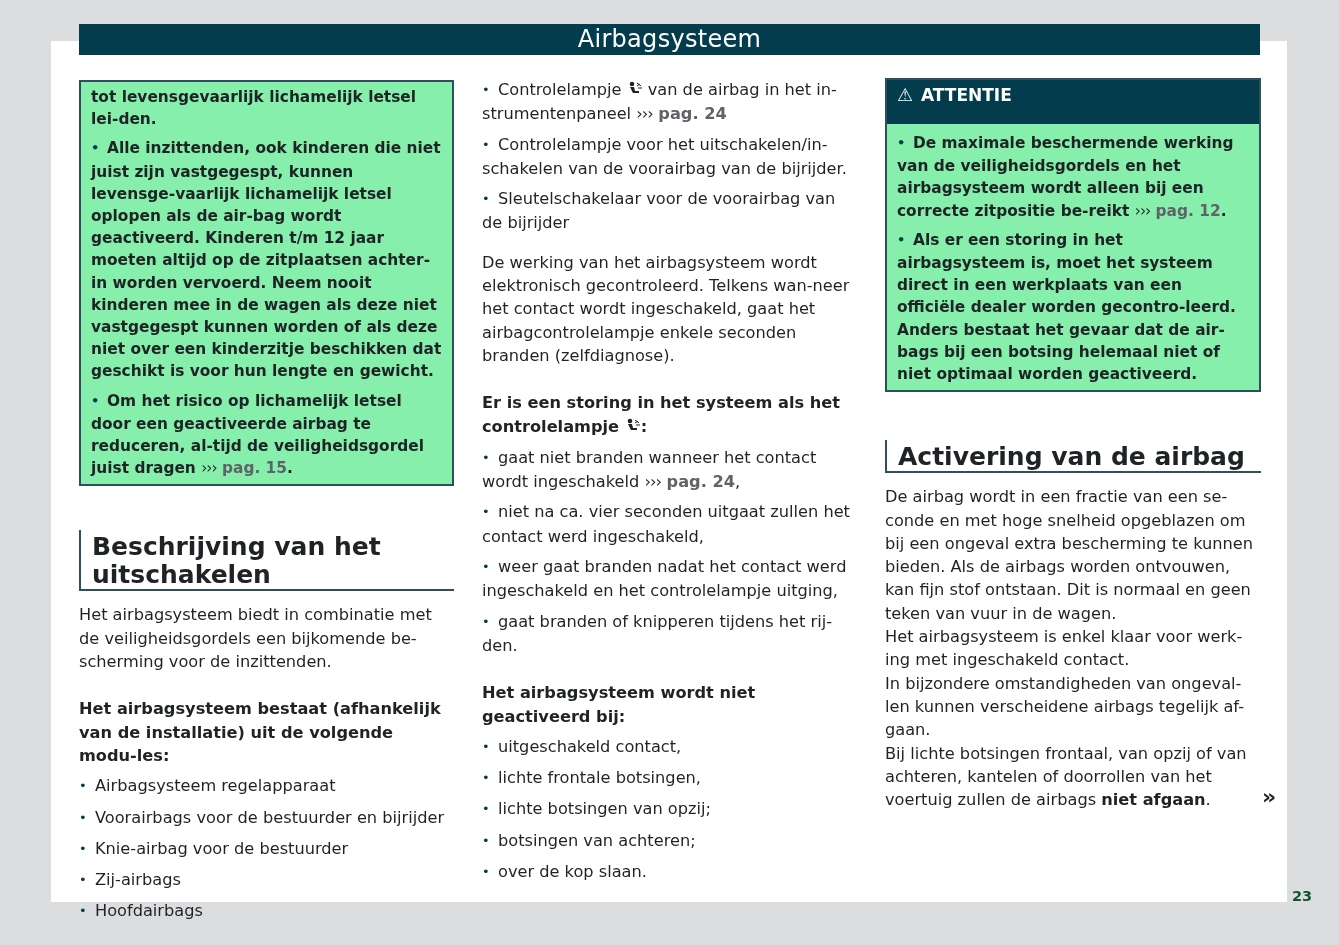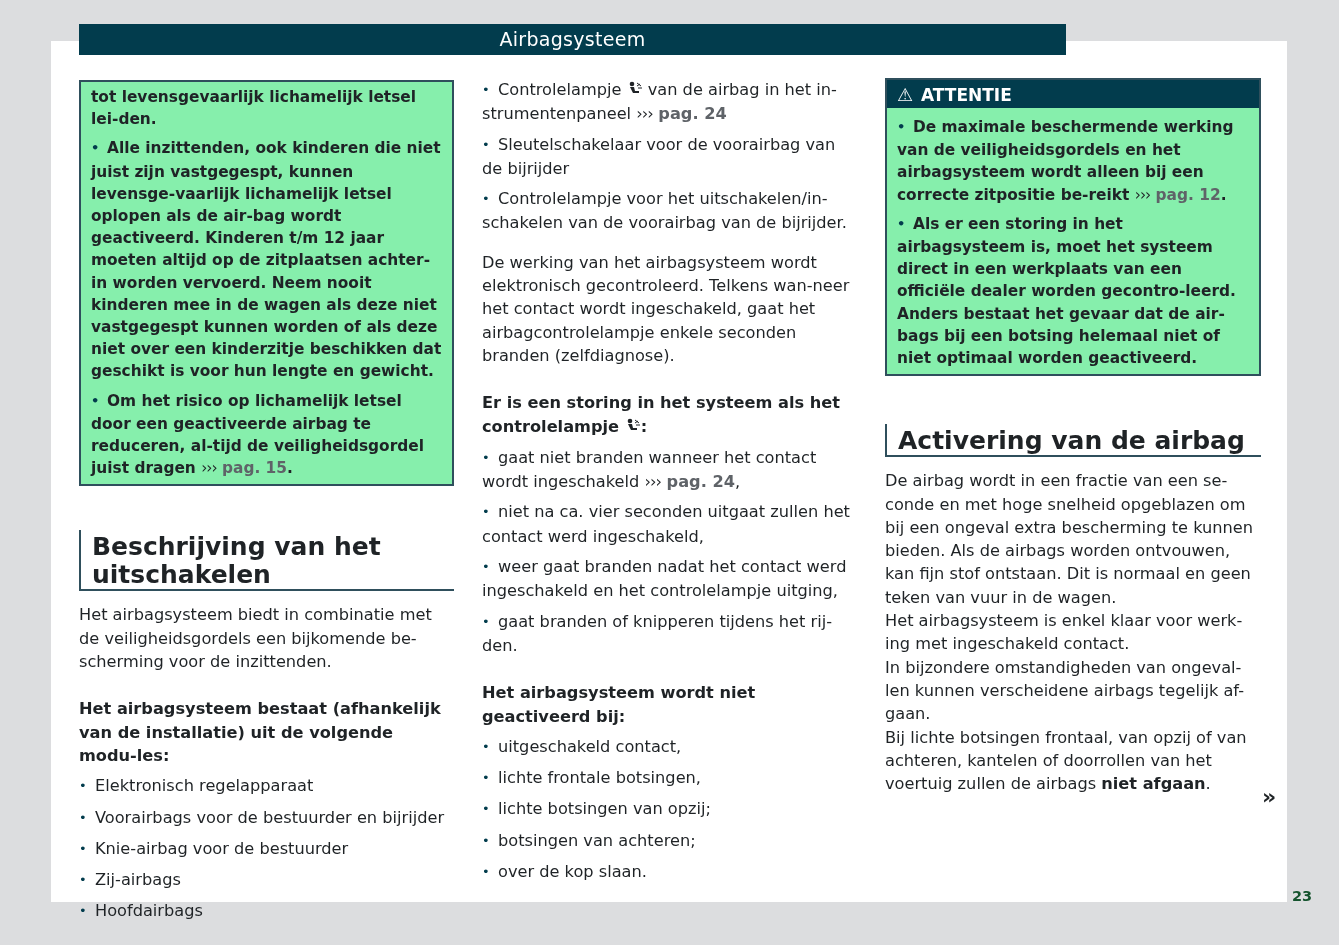--- a/index.html
+++ b/index.html
@@ -1,33 +1,33 @@
 <!DOCTYPE html>
 <html><head>
 <meta charset="utf-8">
 <style>
   html, body { margin:0; padding:0; }
   body { width:1339px; height:945px; background:#dcdddf; position:relative; overflow:hidden;
          font-family:"DejaVu Sans", sans-serif; color:#1f2326; }
   .page { position:absolute; left:51px; top:41px; width:1236px; height:861px; background:#ffffff; }
-  .header-bar { position:absolute; left:79px; top:24px; width:987px; height:31px; background:#023c4d;
-                color:#fff; text-align:center; font-size:19px; line-height:31px; letter-spacing:0.3px; }
+  .header-bar { position:absolute; left:79px; top:24px; width:1181px; height:31px; background:#023c4d;
+                color:#fff; text-align:center; font-size:24px; line-height:31px; letter-spacing:0.3px; }
   .col { position:absolute; font-size:16.2px; line-height:23.3px; }
   .col p { margin:0; }
   .col1 { left:79px; top:80px; width:375px; }
   .col2 { left:482px; top:78px; width:375px; }
   .col3 { left:885px; top:78px; width:376px; }
   .warnbox { background:#86efac; border:2px solid #2f4f5c; padding:4px 10px 5px 10px;
              font-weight:bold; font-size:15.4px; line-height:22.2px; color:#1f2326; }
   .warnbox .item { margin-top:7px; }
   .warnbox .item:first-child { margin-top:0; }
   .bul { color:#023c4d; display:inline-block; width:16px; font-size:13px; position:relative; top:-1px; }
   .ref { color:#5f6368; font-weight:bold; }
   .ref .arrows { font-weight:normal; color:#1f2326; letter-spacing:-1px; }
-  .warn-head { background:#023c4d; color:#fff; font-weight:bold; font-size:17px; height:28px; line-height:30px;
+  .warn-head { background:#023c4d; color:#fff; font-weight:bold; font-size:17px; height:44px; line-height:30px;
                padding-left:10px; margin:-4px -10px 8px -10px; }
   .warn-head .tri { display:inline-block; width:24px; font-size:18px; font-weight:normal; }
   .section-title { border-left:2px solid #2f4f5c; border-bottom:2px solid #2f4f5c; padding:3px 0 0 11px;
                    font-size:25px; font-weight:bold; color:#1f2326; line-height:28px; }
   .bold-head { font-weight:bold; }
   .list .li { margin-top:7px; }
   .list .li:first-child { margin-top:0; }
   .para { margin-top:11px; }
   .gap { height:24px; }
   .icon-airbag { display:inline-block; width:16px; height:16px; vertical-align:-2px; }
@@ -51,42 +51,42 @@
       <a class="ref"><span class="arrows">›››</span> <span>pag. 15</span></a><span>.</span>
     </div>
   </div>
 
   <div style="height:44px"></div>
   <div class="section-title">Beschrijving van het uitschakelen</div>
   <p class="para" style="margin-top:12px">Het airbagsysteem biedt in combinatie met de veiligheidsgordels een bijkomende be-scherming voor de inzittenden.</p>
   <div class="gap"></div>
   <p class="bold-head">Het airbagsysteem bestaat (afhankelijk van de installatie) uit de volgende modu-les:</p>
   <div class="list" style="margin-top:7px">
-    <div class="li"><span class="bul">•</span><span>Elektronisch regelapparaat</span></div>
+    <div class="li"><span class="bul">•</span><span>Airbagsysteem regelapparaat</span></div>
     <div class="li"><span class="bul">•</span><span>Voorairbags voor de bestuurder en bijrijder</span></div>
     <div class="li"><span class="bul">•</span><span>Knie-airbag voor de bestuurder</span></div>
     <div class="li"><span class="bul">•</span><span>Zij-airbags</span></div>
     <div class="li"><span class="bul">•</span><span>Hoofdairbags</span></div>
   </div>
 </div>
 
 <div class="col col2">
   <div class="list">
     <div class="li">
       <span class="bul">•</span><span>Controlelampje</span>
       <svg class="icon-airbag" viewBox="0 0 16 16">
           <circle cx="5" cy="3" r="2.3" fill="#1f2326"></circle>
           <path d="M3 6 L7 6 L8 10 L12 10 L12 12 L6 12 Z" fill="#1f2326"></path>
           <path d="M10 2 L14 5 M11 7 L15 7 M10 5 L13 3" stroke="#1f2326" stroke-width="1" fill="none"></path>
         </svg>
       <span>van de airbag in het in-strumentenpaneel</span>
       <a class="ref"><span class="arrows">›››</span> <span>pag. 24</span></a>
     </div>
+    <div class="li"><span class="bul">•</span><span>Controlelampje voor het uitschakelen/in-schakelen van de voorairbag van de bijrijder.</span></div>
     <div class="li"><span class="bul">•</span><span>Sleutelschakelaar voor de voorairbag van de bijrijder</span></div>
-    <div class="li"><span class="bul">•</span><span>Controlelampje voor het uitschakelen/in-schakelen van de voorairbag van de bijrijder.</span></div>
   </div>
   <p style="margin-top:16px">De werking van het airbagsysteem wordt elektronisch gecontroleerd. Telkens wan-neer het contact wordt ingeschakeld, gaat het airbagcontrolelampje enkele seconden branden (zelfdiagnose).</p>
   <div class="gap"></div>
   <p class="bold-head">
     <span>Er is een storing in het systeem als het controlelampje</span>
     <svg class="icon-airbag" viewBox="0 0 16 16">
         <circle cx="5" cy="3" r="2.3" fill="#1f2326"></circle>
         <path d="M3 6 L7 6 L8 10 L12 10 L12 12 L6 12 Z" fill="#1f2326"></path>
         <path d="M10 2 L14 5 M11 7 L15 7 M10 5 L13 3" stroke="#1f2326" stroke-width="1" fill="none"></path>
       </svg><span>:</span>

